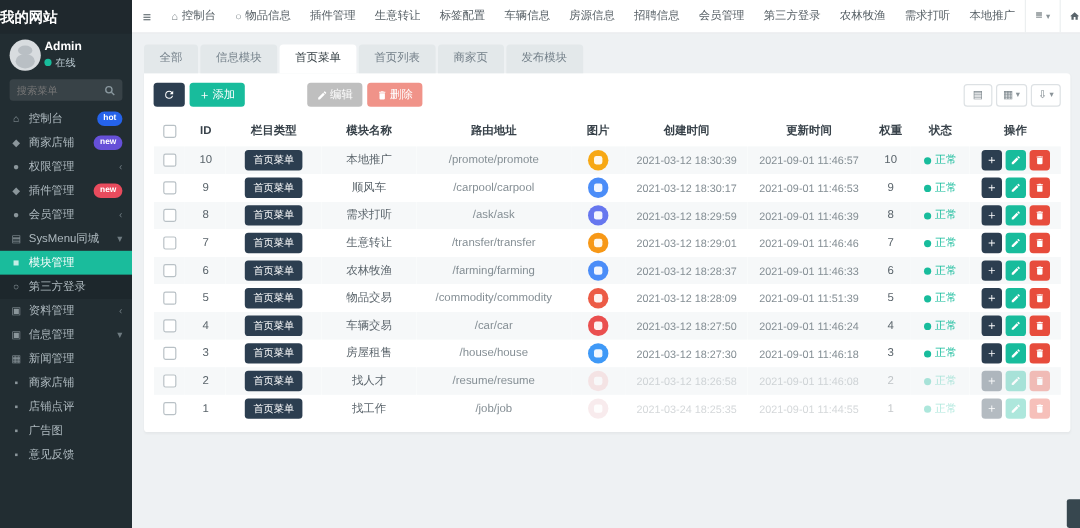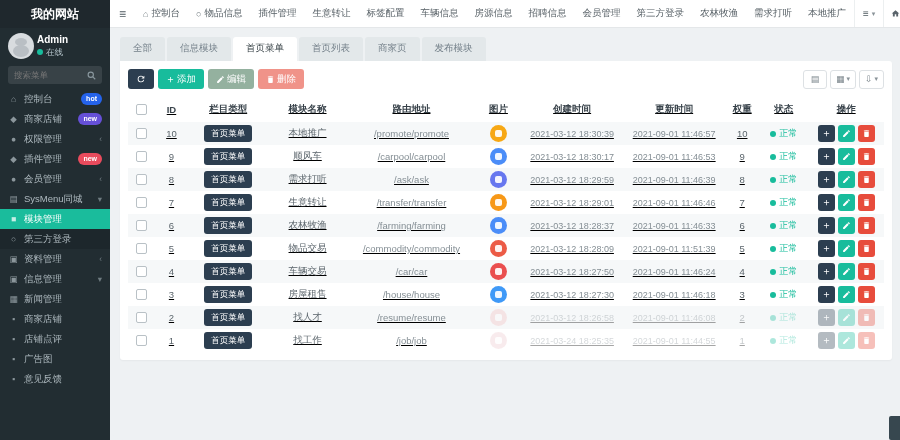--- a/index.html
+++ b/index.html
@@ -1,21 +1,21 @@
 <!DOCTYPE html>
 <html><head>
 <meta charset="utf-8">
 <style>
   * { margin:0; padding:0; box-sizing:border-box; }
   html,body { width:900px; height:440px; overflow:hidden; }
   body { font-family:"Liberation Sans","DejaVu Sans",sans-serif; background:#eef1f3; position:relative; font-size:10px; }
 
   
   .sidebar { position:absolute; left:0; top:0; width:110px; height:440px; background:#222d32; z-index:5; }
-  .brand { height:28px; line-height:28px; text-align:center; color:#fff; font-size:12px; font-weight:bold; background:#1f282d; white-space:nowrap; }
+  .brand { height:28px; line-height:28px; text-align:left; color:#fff; font-size:12px; font-weight:bold; background:#1f282d; white-space:nowrap; }
   .user-panel { display:flex; align-items:center; gap:3px; padding:5px 8px 4px 8px; }
   .avatar { width:26px; height:26px; border-radius:50%; background:#d8dcdf; position:relative; overflow:hidden; flex:none; }
   .avatar::after { content:""; position:absolute; left:7px; top:5px; width:12px; height:8px; border-radius:50%; background:#b9bfc4; box-shadow:0 9px 0 2px #b9bfc4; }
   .user-meta { line-height:1.25; }
   .user-name { color:#fff; font-size:10px; font-weight:bold; }
   .user-status { color:#b8c7ce; font-size:8.5px; display:flex; align-items:center; gap:3px; }
   .dot-green { width:6px; height:6px; border-radius:50%; background:#18bc9c; display:inline-block; }
   .side-search { margin:3px 8px 5px 8px; background:#384247; border-radius:3px; height:18px; display:flex; align-items:center; padding:0 6px; }
   .side-search input { flex:1; background:transparent; border:0; outline:0; color:#bfc9cd; font-size:8.5px; width:60px; font-family:inherit; }
   .side-search svg { flex:none; }
@@ -42,27 +42,27 @@
   .content { position:absolute; left:110px; right:0; top:28px; bottom:0; background:#eef1f3; padding:9px 8px 0 10px;border-radius:14px; }
   .content-tabs { display:flex; gap:2px; }
   .ctab { padding:5px 13px 6px 13px; font-size:9.5px; color:#74808a; background:#e3e8ea; border-radius:3px 3px 0 0; cursor:pointer; white-space:nowrap; }
   .ctab.active { background:#fff; color:#3a4449; }
   .card { background:#fff; border-radius:0 3px 3px 3px; padding:8px; box-shadow:0 1px 2px rgba(0,0,0,.04); }
   .toolbar { display:flex; align-items:center; gap:4px; margin-bottom:8px; }
   .btn { border:0; border-radius:3px; color:#fff; font-size:9.5px; height:20px; display:inline-flex; align-items:center; gap:2px; padding:0 8px; cursor:pointer; font-family:inherit; white-space:nowrap; }
   .btn svg { flex:none; }
   .btn-refresh { background:#2c3e50; width:26px; justify-content:center; padding:0; }
   .btn-add { background:#18bc9c; }
-  .btn-edit { background:#14532d; opacity:.45; }
+  .btn-edit { background:#737373; opacity:.45;margin-left:48px; }
   .btn-del { background:#e74c3c; opacity:.6; }
   .toolbar-right { margin-left:auto; display:flex; gap:3px; }
   .tbtn { height:19px; min-width:24px; background:#fff; border:1px solid #dde1e4; border-radius:3px; color:#7d878d; font-size:9px; display:inline-flex; align-items:center; justify-content:center; gap:2px; padding:0 5px; cursor:pointer; font-family:inherit; }
 
   
-  table { width:100%; border-collapse:collapse; table-layout:fixed;text-decoration:underline; }
+  table { width:100%; border-collapse:collapse; table-layout:fixed; }
   th { font-size:9.5px; color:#38424a; font-weight:bold; text-align:center; padding:6px 2px; white-space:nowrap; cursor:pointer; }
   td { font-size:9.5px; color:#5a646b; text-align:center; padding:3px 2px; white-space:nowrap; overflow:hidden; height:23px; }
   tbody tr:nth-child(odd) { background:#f6f8f9; }
   .cb { width:11px; height:11px; border:1px solid #b9c1c6; border-radius:2px; background:#fff; display:inline-block; vertical-align:middle; cursor:pointer; }
   .badge-cat { background:#2c3e50; color:#fff; font-size:8.5px; padding:2.5px 7px; border-radius:3px; display:inline-block; }
   .c-name { text-align:center; color:#5a646b; }
   .c-route { color:#848e94; }
   .c-time { color:#848e94; font-size:9px; }
   .row-icon { width:17px; height:17px; border-radius:50%; display:inline-block; position:relative; vertical-align:middle; }
   .row-icon::after { content:""; position:absolute; left:5px; top:5px; width:7px; height:7px; border-radius:2px; background:rgba(255,255,255,.92); }

